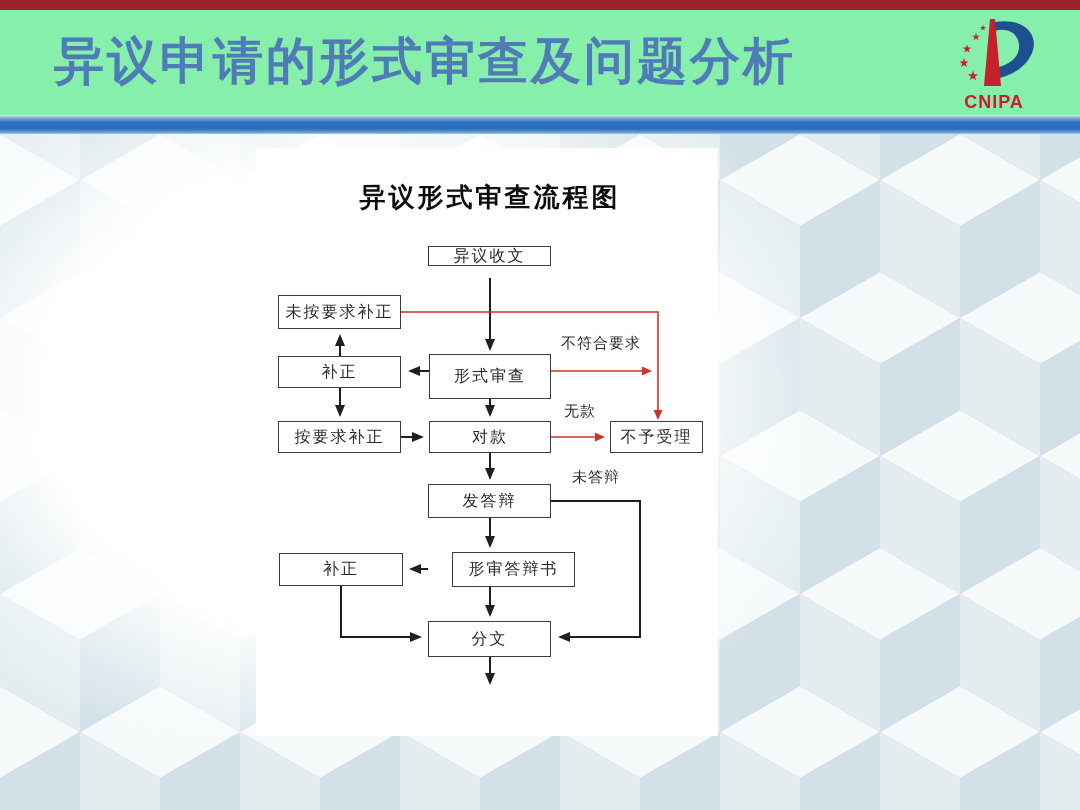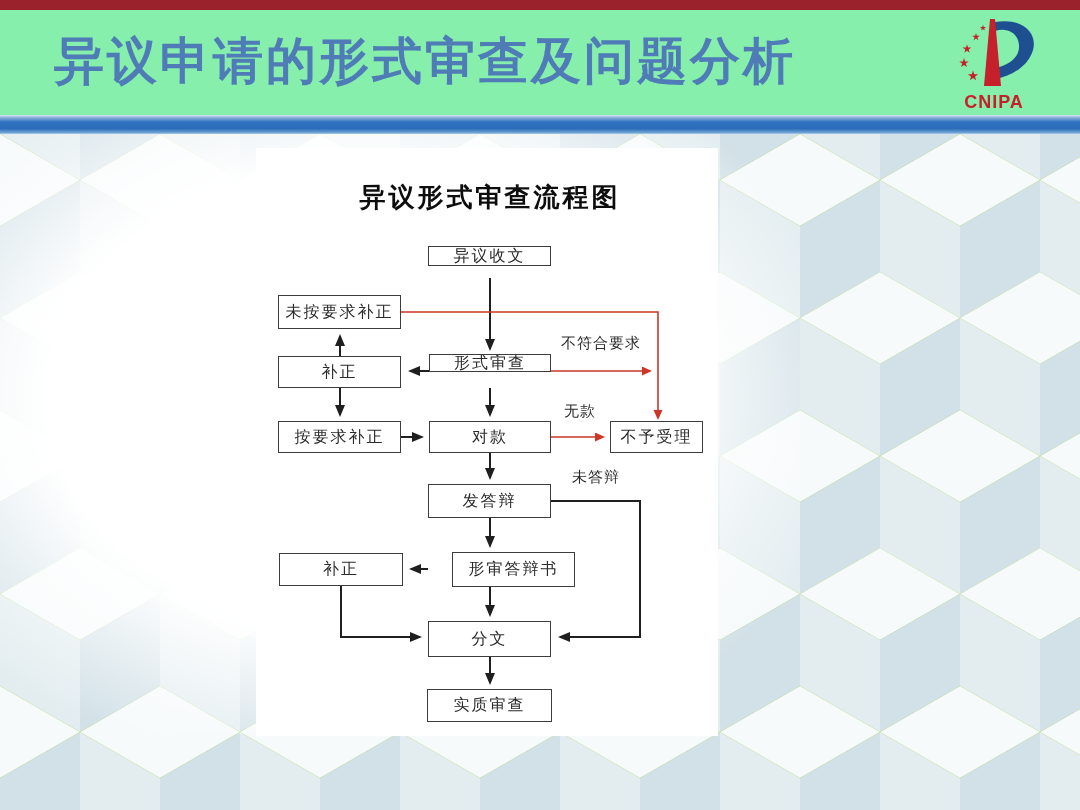--- a/index.html
+++ b/index.html
@@ -20,21 +20,21 @@
     background:linear-gradient(180deg,#d9e6f3 0%,#8fb5dc 12%,#2f74c1 34%,#2a6cb8 68%,#6ea3d4 88%,#e6eff8 100%);
   }
   
   .logo { position:absolute; right:40px; top:6px; width:92px; height:106px; }
   .logo-text {
     position:absolute; left:0; right:0; top:76px; text-align:center;
     font-size:18px; font-weight:bold; color:#c6202a; letter-spacing:1px;
     font-family:"Liberation Sans", sans-serif;
   }
   
-  .content { position:absolute; left:0; top:134px; width:1080px; height:676px; background:#84cc16; }
+  .content { position:absolute; left:0; top:134px; width:1080px; height:676px; background:#c4b5fd; }
   .pattern-svg { position:absolute; left:0; top:0; }
   .veil {
     position:absolute; left:0; top:0; width:800px; height:600px;
     background:radial-gradient(ellipse at 44% 44%, #ffffff 48%, rgba(255,255,255,0) 80%);
   }
   .chart-panel { position:absolute; left:256px; top:14px; width:462px; height:588px; background:#ffffff; }
   .flow-title {
     position:absolute; left:340px; top:46px; width:300px; text-align:center;
     font-family:"Liberation Serif", serif; font-weight:bold; font-size:26px;
     color:#0d0d0d; letter-spacing:3px; white-space:nowrap;
@@ -47,21 +47,21 @@
     box-sizing:border-box; white-space:nowrap;
   }
   .edge-label {
     position:absolute; font-family:"Liberation Serif", serif; font-size:15px;
     color:#2a2a2a; letter-spacing:1px; white-space:nowrap;
   }
   
   .n-receive     { left:428px; top:112px; width:123px; height:20px; }
   .n-notcorr     { left:278px; top:161px; width:123px; height:34px; }
   .n-corr        { left:278px; top:222px; width:123px; height:32px; }
-  .n-formal      { left:429px; top:220px; width:122px; height:18px; }
+  .n-formal      { left:429px; top:220px; width:122px; height:45px; }
   .n-corrected   { left:278px; top:287px; width:123px; height:32px; }
   .n-payment     { left:429px; top:287px; width:122px; height:32px; }
   .n-reject      { left:610px; top:287px; width:93px;  height:32px; }
   .n-senddef     { left:428px; top:350px; width:123px; height:34px; }
   .n-corr2       { left:279px; top:419px; width:124px; height:33px; }
   .n-defdoc      { left:428px; top:418px; width:123px; height:35px;margin-left:24px; }
   .n-distribute  { left:428px; top:487px; width:123px; height:36px; }
   .n-substantive { left:427px; top:555px; width:125px; height:33px; }
   .l-notmeet { left:561px; top:200px; }
   .l-nopay   { left:564px; top:268px; }
@@ -158,20 +158,19 @@
     <div class="node n-notcorr">未按要求补正</div>
     <div class="node n-corr">补正</div>
     <div class="node n-formal">形式审查</div>
     <div class="node n-corrected">按要求补正</div>
     <div class="node n-payment">对款</div>
     <div class="node n-reject">不予受理</div>
     <div class="node n-senddef">发答辩</div>
     <div class="node n-corr2">补正</div>
     <div class="node n-defdoc">形审答辩书</div>
     <div class="node n-distribute">分文</div>
-    <div class="node n-substantive">实质审查</div>
 
     <div class="edge-label l-notmeet">不符合要求</div>
     <div class="edge-label l-nopay">无款</div>
     <div class="edge-label l-nodef">未答辩</div>
 
   </div>
 </div>
 
 </body></html>

